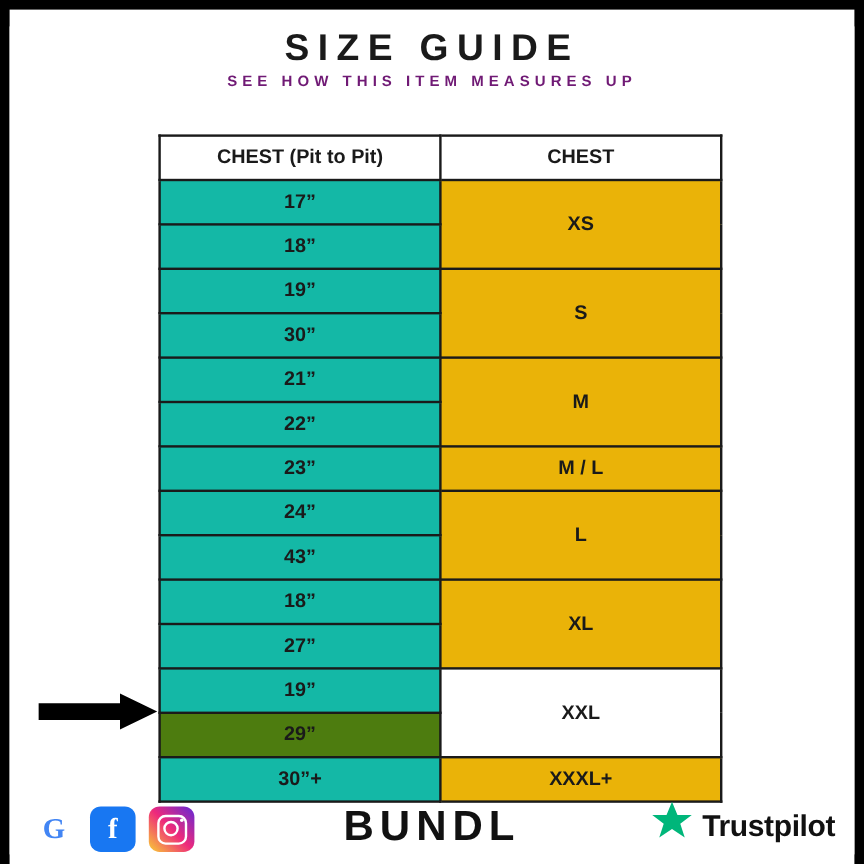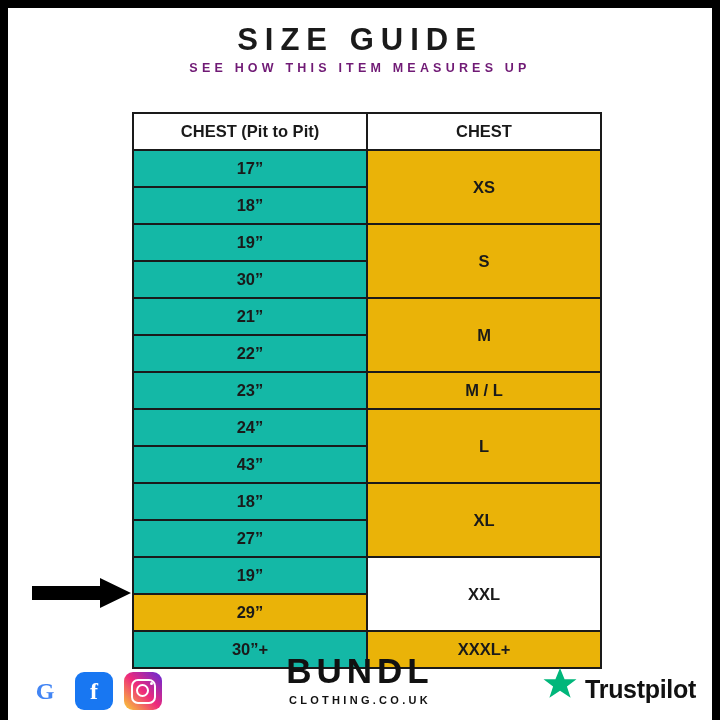--- a/index.html
+++ b/index.html
@@ -66,21 +66,21 @@
   td.head-cell {
     background: #ffffff;
     height: 40px;
     font-size: 17px;
   }
   td.chest-cell {
     width: 196px;
     background: #14b8a6;
   }
   td.chest-cell.light {
-    background: #eab308;
+    background: #4d7c0f;
   }
   td.size-cell {
     width: 270px;
     background: #eab308;
     font-size: 19px;
   }
   td.size-cell.light {
     background: #ffffff;
     margin-top: 15px;
   }
@@ -287,21 +287,20 @@
         <div class="ic ic-ig">
           <div class="ig-outer">
             <div class="ig-inner"></div>
             <div class="ig-dot"></div>
           </div>
         </div>
       </div>
 
       <div class="brand">
         <div class="brand-name">BUNDL</div>
-        <div class="brand-sub">CLOTHING.CO.UK</div>
       </div>
 
       <div class="trustpilot">
         <svg class="tp-star" viewBox="0 0 32 32" xmlns="http://www.w3.org/2000/svg">
           <polygon points="16,1 20.3,11.5 31.5,11.5 22.5,18.3 26,29 16,22.4 6,29 9.5,18.3 0.5,11.5 11.7,11.5" fill="#00b67a"></polygon>
         </svg>
         <span class="tp-text">Trustpilot</span>
       </div>
     </div>
 

